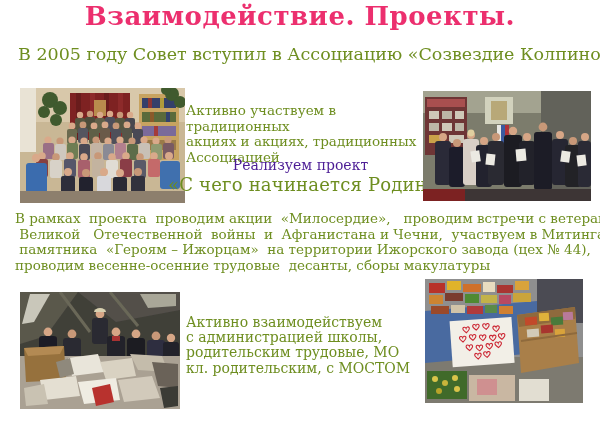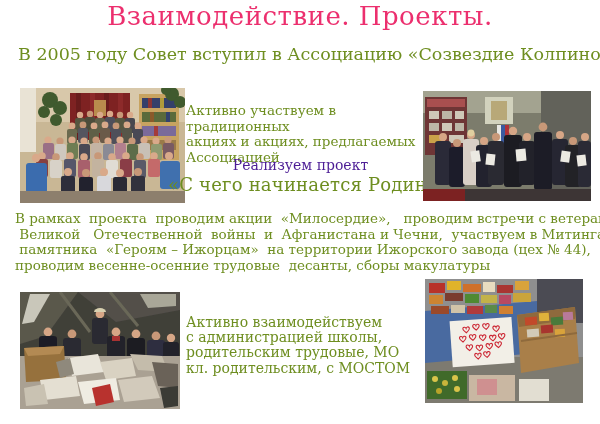--- a/index.html
+++ b/index.html
@@ -3,21 +3,21 @@
 <meta charset="utf-8">
 <style>
   html,body{margin:0;padding:0;}
   body{
     width:600px;height:424px;background:#ffffff;overflow:hidden;
     font-family:"DejaVu Serif","Liberation Serif",serif;
   }
   .slide{position:relative;width:600px;height:424px;background:#ffffff;}
   .title{
     position:absolute;top:1px;left:0;width:100%;margin:0;
-    text-align:center;font-size:26px;font-weight:normal;letter-spacing:.5px;
+    text-align:center;font-size:26px;font-weight:bold;letter-spacing:.5px;
     color:#ec2f6e;
   }
   .subtitle{
     position:absolute;top:44px;left:18px;width:575px;
     font-size:17.5px;color:#6e8e20;white-space:nowrap;
   }
   .green{color:#6e8e20;}
   .cap-top{
     position:absolute;left:186px;top:103px;width:242px;
     font-size:13.5px;line-height:15.5px;
@@ -262,21 +262,21 @@
               <rect x="111" y="88" width="14" height="17" rx="2" fill="#30303e"></rect>
             </g>
         </g>
         <rect y="103" width="165" height="12" fill="#8d7f6d"></rect>
       </g>
     </svg>
   </figure>
 
   <div class="cap-top green" style="color: rgb(110, 142, 32);">
     <div>Активно участвуем в традиционных</div>
-    <div>акциях и акциях, предлагаемых</div>
+    <div>акциях и акциях, традиционных</div>
     <div>Ассоциацией</div>
   </div>
   <div class="lead green" style="color: #4c1d95;">Реализуем проект</div>
   <div class="proj green" style="color: rgb(110, 142, 32);">«С чего начинается Родина»</div>
 
   <figure class="ph2">
     <svg width="168" height="110" viewBox="0 0 168 110">
       <defs>
           <filter id="s2" x="-5%" y="-5%" width="110%" height="110%">
             <feGaussianBlur stdDeviation="0.55"></feGaussianBlur>

